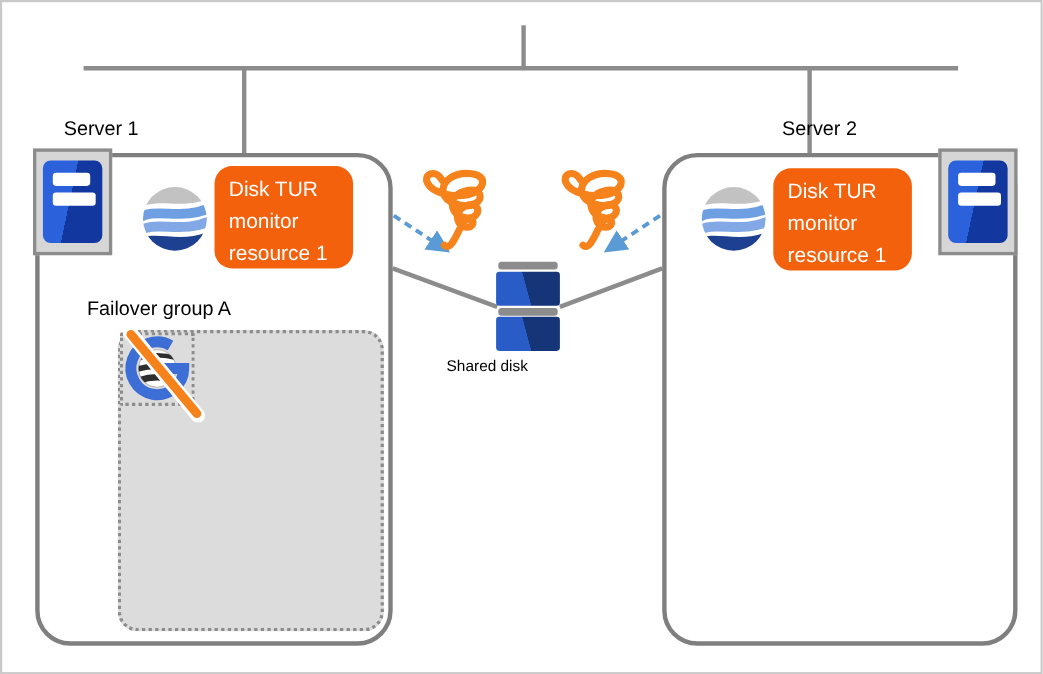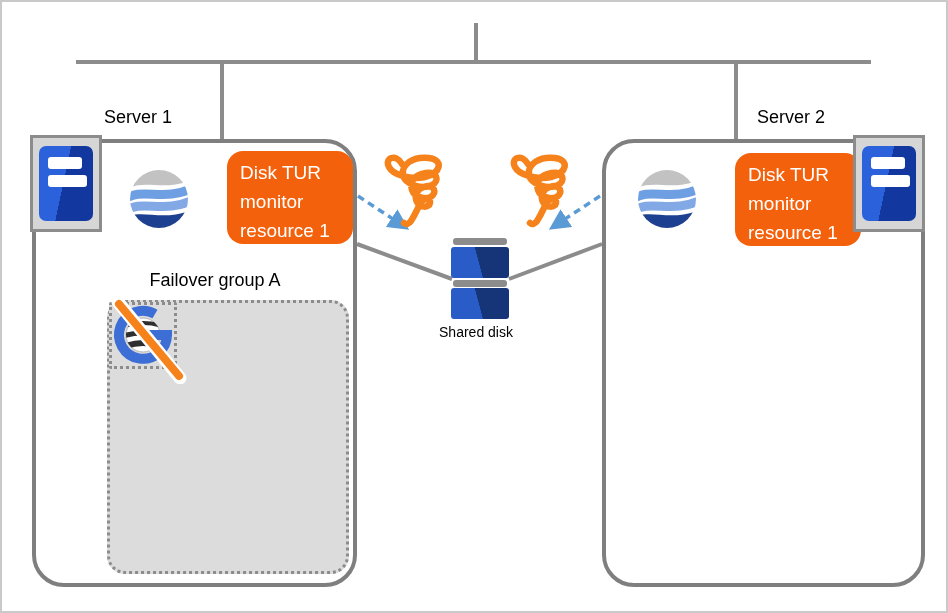--- a/index.html
+++ b/index.html
@@ -5,40 +5,40 @@
   html,body{margin:0;padding:0;background:#fff;}
   #canvas{
     position:relative;width:948px;height:613px;box-sizing:border-box;
     border:2px solid #C9C9C9;background:#fff;overflow:hidden;
     font-family:"Liberation Sans","DejaVu Sans",sans-serif;color:#000;
   }
   svg{display:block;}
   .overlay{position:absolute;left:0;top:0;width:948px;height:613px;pointer-events:none;}
   .net{stroke:#8C8C8C;stroke-width:4;fill:none;}
   .arrow{stroke:#5B9BD5;stroke-width:3.5;stroke-dasharray:7 5;fill:none;}
-  .label{position:absolute;font-size:18px;line-height:20px;text-align:center;white-space:nowrap;}
+  .label{position:absolute;font-size:18px;line-height:20px;text-align:left;white-space:nowrap;}
   .server-box{
     position:absolute;top:137px;width:325px;height:448px;box-sizing:border-box;
     border:4px solid #7F7F7F;border-radius:32px;background:#fff;z-index:1;
   }
   .srv-frame{
     position:absolute;top:133px;width:72px;height:97px;box-sizing:border-box;
     background:#D6D6D6;border:3px solid #8C8C8C;z-index:3;
   }
   .srv-tile{
     position:absolute;left:6px;top:8px;width:54px;height:75px;border-radius:7px;
     background:linear-gradient(102deg,#2B62DC 46%,#12379E 46%);
   }
   .srv-bar{position:absolute;left:9px;height:12px;background:#fff;border-radius:3px;}
   .srv-bar.b1{top:11px;width:34px;}
   .srv-bar.b2{top:29px;width:39px;}
   .badge{
     position:absolute;width:126px;height:93px;box-sizing:border-box;z-index:2;
     background:#F4610D;border-radius:16px;color:#fff;
-    font-size:19px;line-height:29px;padding:7px 0 0 13px;white-space:pre-line;margin-left:32px;
+    font-size:19px;line-height:29px;padding:7px 0 0 13px;white-space:pre-line;
   }
   .wave-icon{position:absolute;width:60px;height:60px;z-index:2;}
   .tornado{position:absolute;width:66px;height:80px;z-index:2;}
   .disk{position:absolute;left:449px;top:236px;width:59px;height:81px;z-index:2;}
   .disk-cap{position:absolute;left:2px;width:54px;height:7px;background:#8C8C8C;border-radius:3px;}
   .disk-unit{position:absolute;left:0;width:58px;height:31px;border-radius:3px;
     background:linear-gradient(75deg,#2A5CC8 48%,#163579 48.5%);}
   .fg-box{
     position:absolute;left:105px;top:298px;width:242px;height:274px;box-sizing:border-box;
     background:#DCDCDC;border:3px dotted #8C8C8C;border-radius:18px;z-index:2;
@@ -134,21 +134,21 @@
     </svg>
 
   <div class="disk">
     <div class="disk-cap" style="top:0;"></div>
     <div class="disk-unit" style="top:9px;"></div>
     <div class="disk-cap" style="top:42px;"></div>
     <div class="disk-unit" style="top:50px;"></div>
   </div>
   <div class="label" style="left:404px;top:320px;width:140px;font-size:14px;">Shared disk</div>
 
-  <div class="label" style="left:92px;top:268px;width:242px;z-index:2;">Failover group A</div>
+  <div class="label" style="left:77px;top:268px;width:242px;z-index:2;">Failover group A</div>
   <div class="fg-box"></div>
   <div class="fg-res-box"></div>
   <svg class="gicon" viewBox="0 0 82 88">
     <circle cx="37" cy="39" r="17" fill="#FFFFFF" stroke="#B5B5B5" stroke-width="1"></circle>
     <g clip-path="url(#gclip)">
       <path d="M18,30 Q37,24 56,30" stroke="#2E2E2E" stroke-width="4" fill="none"></path>
       <path d="M17,40 Q37,34 57,40" stroke="#2E2E2E" stroke-width="5" fill="none"></path>
       <path d="M20,50 Q37,44 54,50" stroke="#2E2E2E" stroke-width="6" fill="none"></path>
     </g>
     <path d="M49,18 A24,24 0 1 0 61,39 L38,39" fill="none" stroke="#3C6ED6" stroke-width="10"></path>

